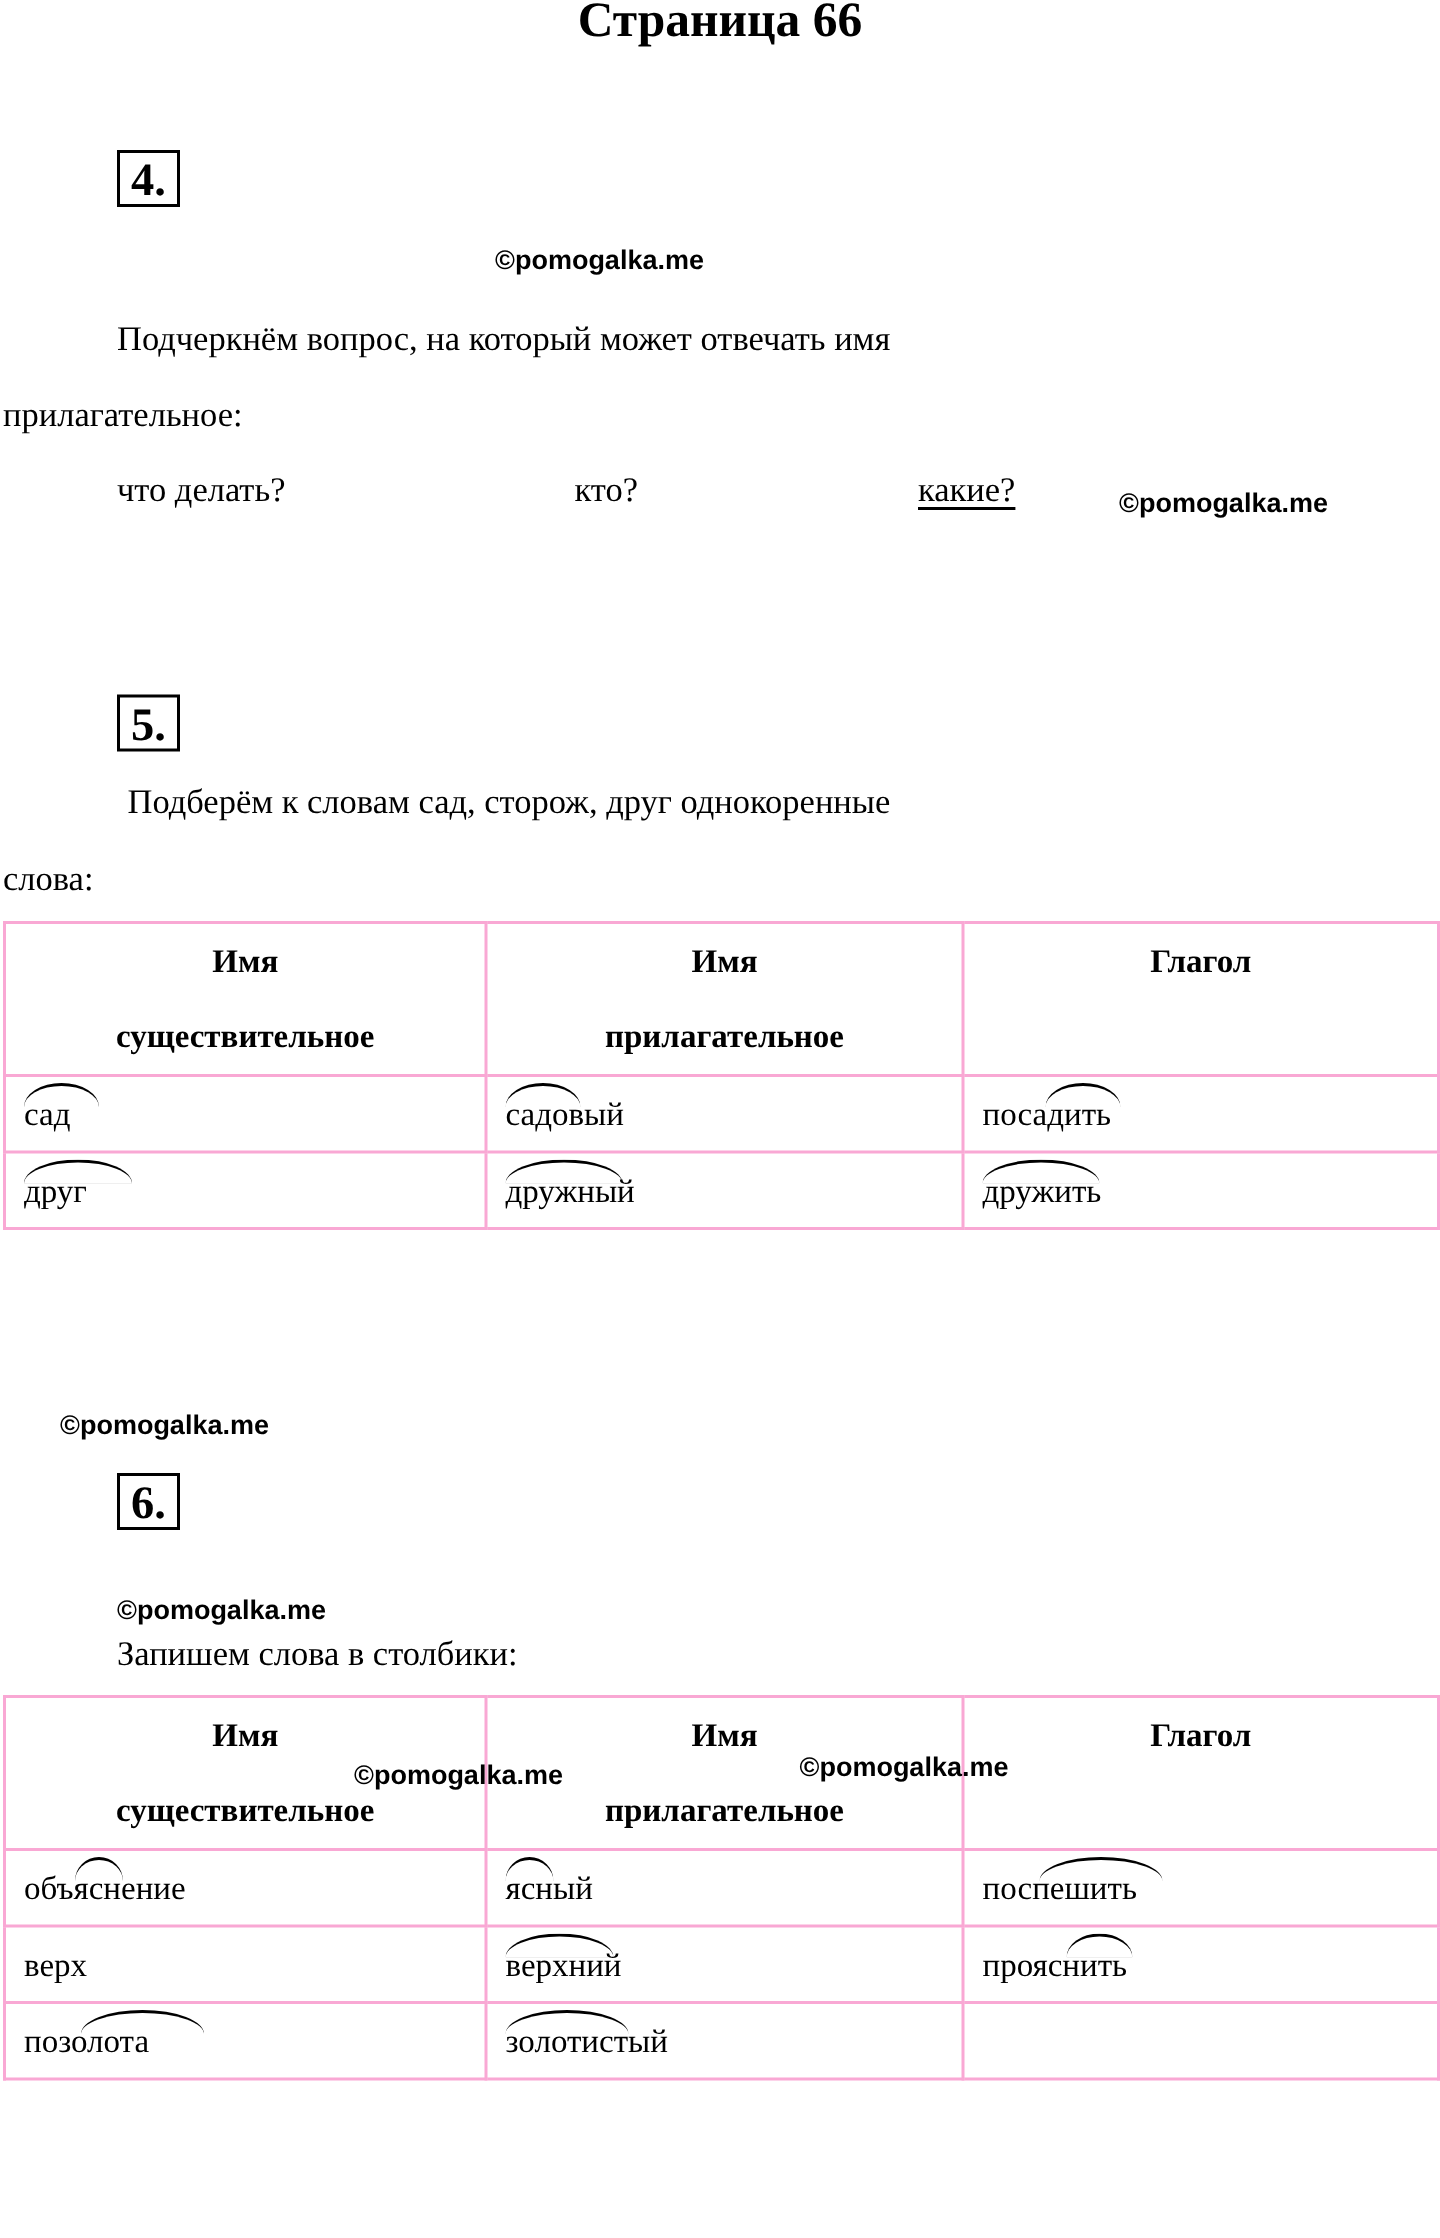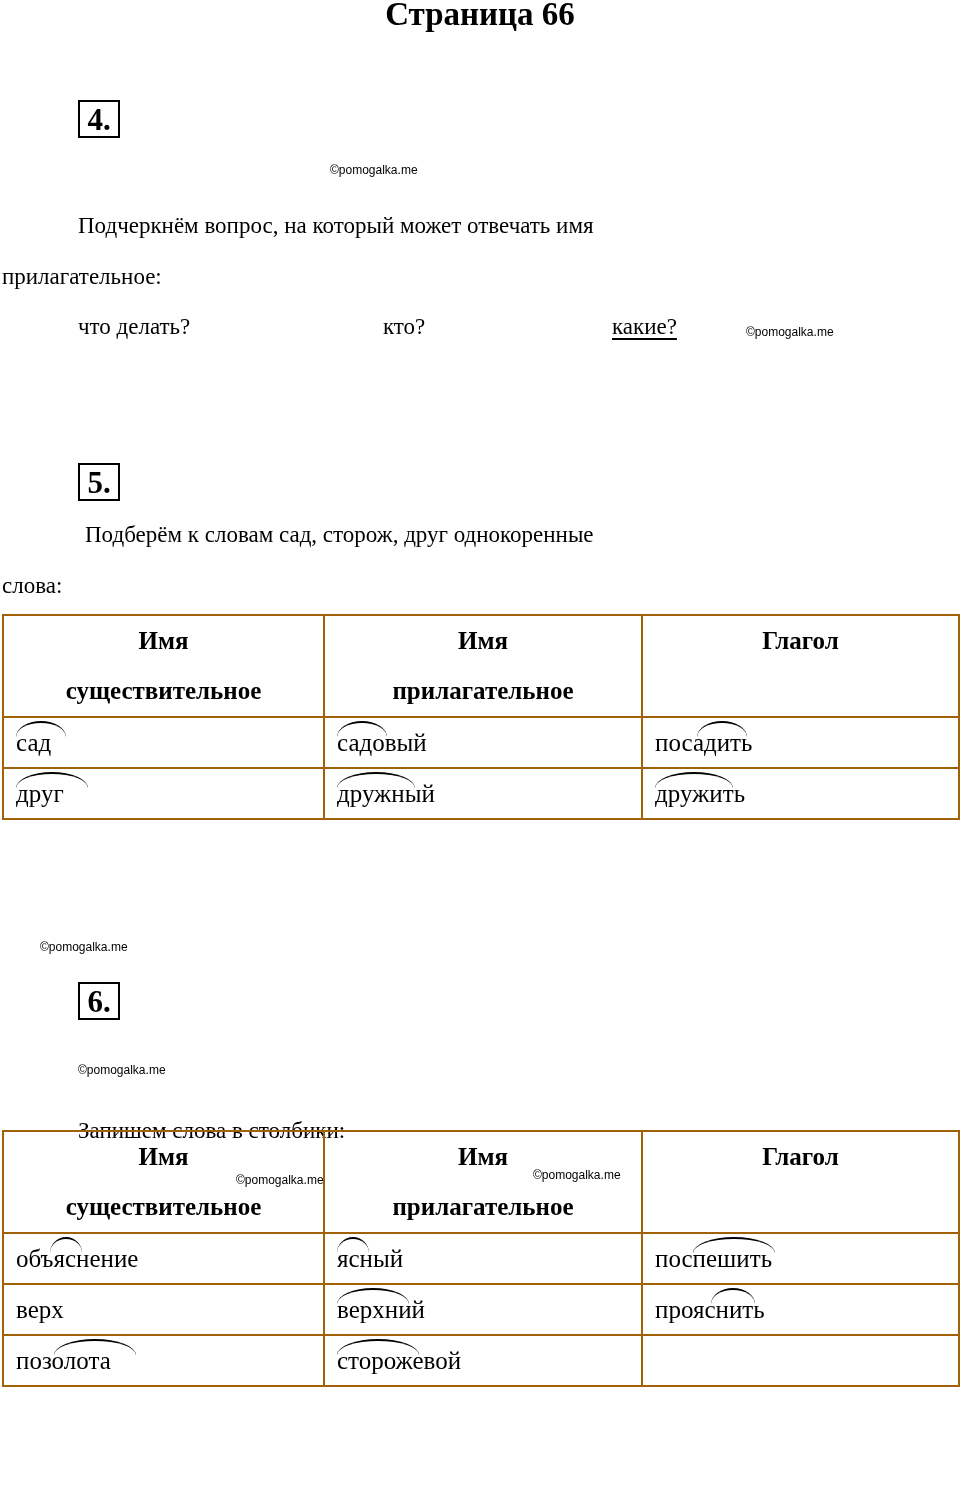--- a/index.html
+++ b/index.html
@@ -2,25 +2,25 @@
 <html><head>
 <meta charset="utf-8">
 <style>
   html, body { margin:0; padding:0; background:#fff; }
   body { width:960px; height:1492px; position:relative; overflow:hidden;
          font-family:"Liberation Serif", serif; color:#000; }
   .abs { position:absolute; }
   .title { left:0; width:960px; top:-4px; text-align:center; font-weight:bold; font-size:33px; }
   .numbox { border:2.5px solid #000; font-weight:bold; font-size:31px; line-height:36px;
             width:42px; height:38px; text-align:center; box-sizing:border-box; }
-  .wm { font-family:"Liberation Sans", sans-serif; font-weight:normal; font-size:12px; white-space:nowrap; }
+  .wm { font-family:"Liberation Sans", sans-serif; font-weight:bold; font-size:18px; white-space:nowrap; }
   .txt { font-size:23px; white-space:nowrap; line-height:40px; }
   .u { text-decoration:underline; text-decoration-thickness:2px; text-underline-offset:4px; }
   table.grid { position:absolute; left:2px; width:956px; border-collapse:collapse; table-layout:fixed; }
-  table.grid td { border:2px solid #a16207; font-size:25px; padding:0 0 0 12px; vertical-align:middle; height:49px; white-space:nowrap; position:relative; }
+  table.grid td { border:2px solid #f9a8d4; font-size:22px; padding:0 0 0 12px; vertical-align:middle; height:49px; white-space:nowrap; position:relative; }
   table.grid td.h { font-weight:bold; text-align:center; padding:0; line-height:50px; vertical-align:top; height:100px; }
   .w { position:relative; display:inline-block; }
   .arc { position:absolute; top:-8px; height:14px; border-top:2px solid #000; border-radius:50% 50% 0 0 / 100% 100% 0 0; }
 </style>
 </head>
 <body>
 
 <div class="abs title">Страница 66</div>
 
 <div class="abs numbox" style="left:78px;top:100px;">4.</div>
@@ -66,21 +66,21 @@
     <td><span class="w"><span class="arc" style="left:0;width:72px;"></span><span>друг</span></span></td>
     <td><span class="w"><span class="arc" style="left:0;width:78px;"></span><span>дружный</span></span></td>
     <td><span class="w"><span class="arc" style="left:0;width:78px;"></span><span>дружить</span></span></td>
   </tr>
 </tbody>
   </table>
 
 <div class="abs wm" style="left:40px;top:940px;">©pomogalka.me</div>
 <div class="abs numbox" style="left:78px;top:982px;">6.</div>
 <div class="abs wm" style="left:78px;top:1063px;">©pomogalka.me</div>
-<div class="abs txt" style="left:78px;top:1083px;margin-top:28px;">Запишем слова в столбики:</div>
+<div class="abs txt" style="left:78px;top:1083px;">Запишем слова в столбики:</div>
 
 <table class="grid" style="top:1130px;">
   <colgroup>
       <col style="width:321px">
       <col style="width:318px">
       <col style="width:317px">
     </colgroup>
   <tbody>
       <tr>
     <td class="h">
@@ -101,20 +101,20 @@
     <td><span class="w"><span class="arc" style="left:0;width:32px;"></span><span>ясный</span></span></td>
     <td><span class="w"><span class="arc" style="left:38px;width:82px;"></span><span>поспешить</span></span></td>
   </tr>
   <tr>
     <td><span class="w"><span>верх</span></span></td>
     <td><span class="w"><span class="arc" style="left:0;width:72px;"></span><span>верхний</span></span></td>
     <td><span class="w"><span class="arc" style="left:56px;width:44px;"></span><span>прояснить</span></span></td>
   </tr>
   <tr>
     <td><span class="w"><span class="arc" style="left:38px;width:82px;"></span><span>позолота</span></span></td>
-    <td><span class="w"><span class="arc" style="left:0;width:82px;"></span><span>сторожевой</span></span></td>
+    <td><span class="w"><span class="arc" style="left:0;width:82px;"></span><span>золотистый</span></span></td>
     <td><span></span></td>
   </tr>
 </tbody>
   </table>
 
 <div class="abs wm" style="left:236px;top:1173px;">©pomogalka.me</div>
 <div class="abs wm" style="left:533px;top:1168px;">©pomogalka.me</div>
 
 </body></html>

